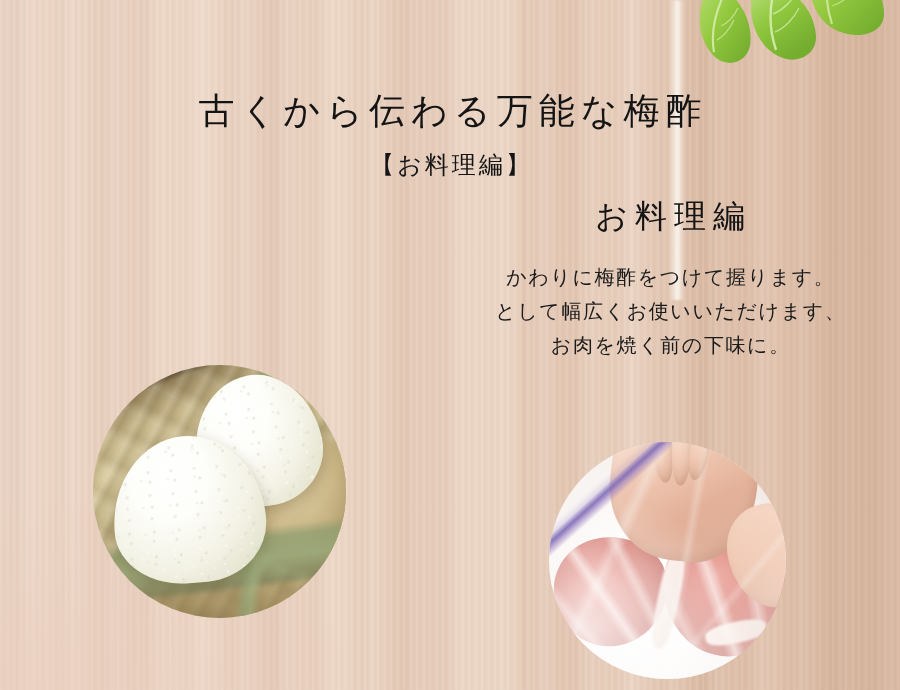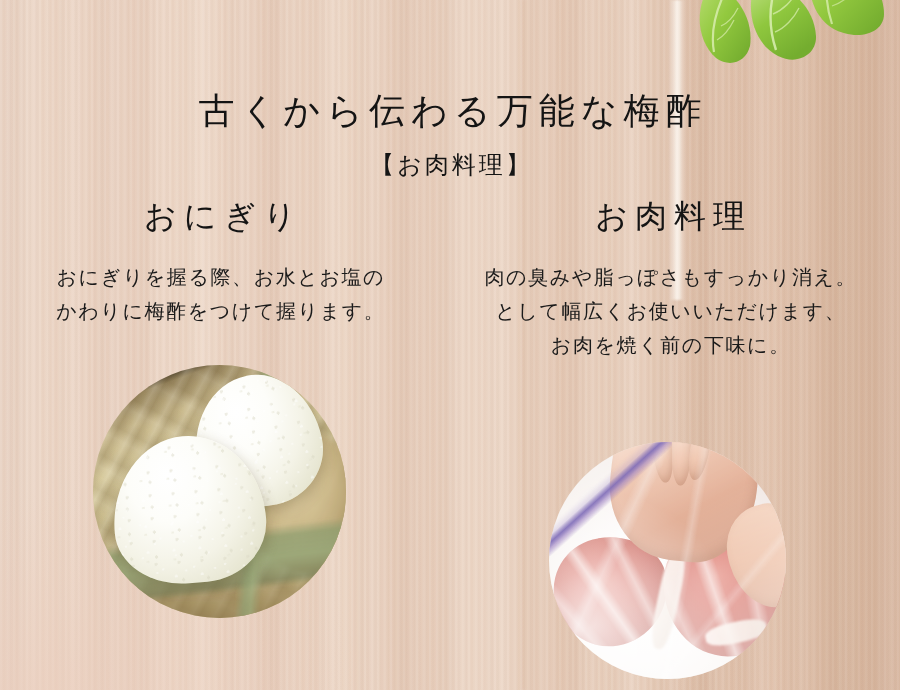--- a/index.html
+++ b/index.html
@@ -469,34 +469,27 @@
       </g>
       <g transform="translate(112,-26)">
         <path d="M30,88 C8,74 0,40 16,12 C50,16 82,42 82,74 C82,94 54,102 30,88 Z" fill="url(#lg1)"></path>
         <path d="M30,84 C22,60 24,36 30,18" stroke="#d8ecae" stroke-width="2.2" fill="none" opacity="0.8"></path>
         <path d="M30,66 C42,62 52,52 58,42" stroke="#d8ecae" stroke-width="1.3" fill="none" opacity="0.65"></path>
       </g>
     </svg>
   </div>
 
   <div class="title">古くから伝わる万能な梅酢</div>
-  <div class="subtitle">【お肉料理】</div>
-
-  <div class="col col-left">
-    <div class="col-heading">おにぎり</div>
+  <div class="subtitle">【お料理編】</div>
+
+
+  <div class="col col-right">
+    <div class="col-heading">お料理編</div>
     <div class="col-body">
-      <span class="line">おにぎりを握る際、お水とお塩の</span>
       <span class="line">かわりに梅酢をつけて握ります。</span>
-    </div>
-  </div>
-
-  <div class="col col-right">
-    <div class="col-heading">お肉料理</div>
-    <div class="col-body">
-      <span class="line">肉の臭みや脂っぽさもすっかり消え。</span>
       <span class="line">として幅広くお使いいただけます、</span>
       <span class="line">お肉を焼く前の下味に。</span>
     </div>
   </div>
 
   <div class="photo photo-onigiri" aria-label="竹のせいろに入った白いおにぎり二つ">
     <div class="photo-inner">
       <div class="basket-bg"></div>
       <div class="basket-weave"></div>
       <div class="basket-right-blob"></div>

